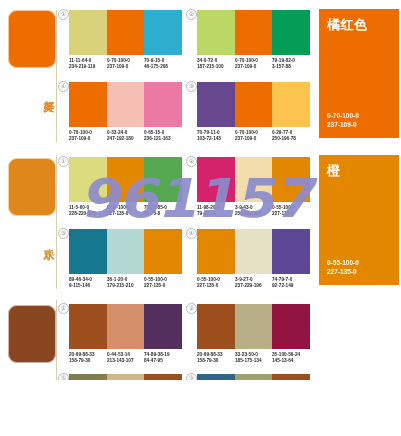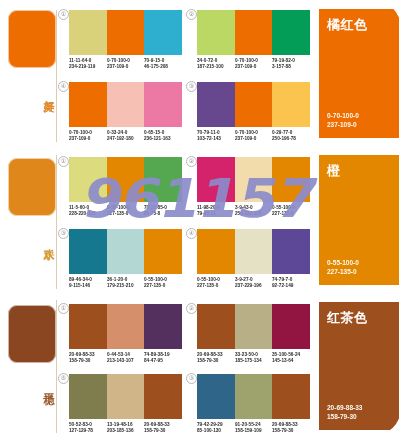--- a/index.html
+++ b/index.html
@@ -3,21 +3,21 @@
 <meta charset="utf-8">
 <style>
   html,body{margin:0;padding:0;}
   body{
     width:401px;height:436px;
     background:#ffffff;
     font-family:"Liberation Sans","DejaVu Sans",sans-serif;
     overflow:hidden;
     position:relative;
   }
-  .page{position:relative;width:401px;height:436px;overflow:hidden;border-radius:28px;}
+  .page{position:relative;width:401px;height:380px;overflow:hidden;}
 
   
   .rail{position:absolute;left:0;top:0;width:58px;height:436px;}
   .rail-sep{position:absolute;left:56px;width:1px;background:#d9cfae;}
   .band{position:absolute;left:0;width:58px;}
   .chip{
     position:absolute;left:8px;width:48px;height:58px;
     border-radius:9px;
     box-shadow:0 0 0 1px rgba(255,255,255,.6) inset;
   }
@@ -442,24 +442,17 @@
     </div>
 
     <div class="panel" style="top:155px;height:130px;background:#e38700;">
       <div class="panel-name">橙</div>
       <div class="panel-codes">
         <div>0-55-100-0</div>
         <div>227-135-0</div>
       </div>
     </div>
 
-    <div class="panel" style="top:302px;height:128px;background:#9e4f1e;">
-      <div class="panel-name">红茶色</div>
-      <div class="panel-codes">
-        <div>20-69-88-33</div>
-        <div>158-79-30</div>
-      </div>
-    </div>
   </div>
 
   <div class="watermark">961157</div>
 
 </div>
 
 </body></html>

